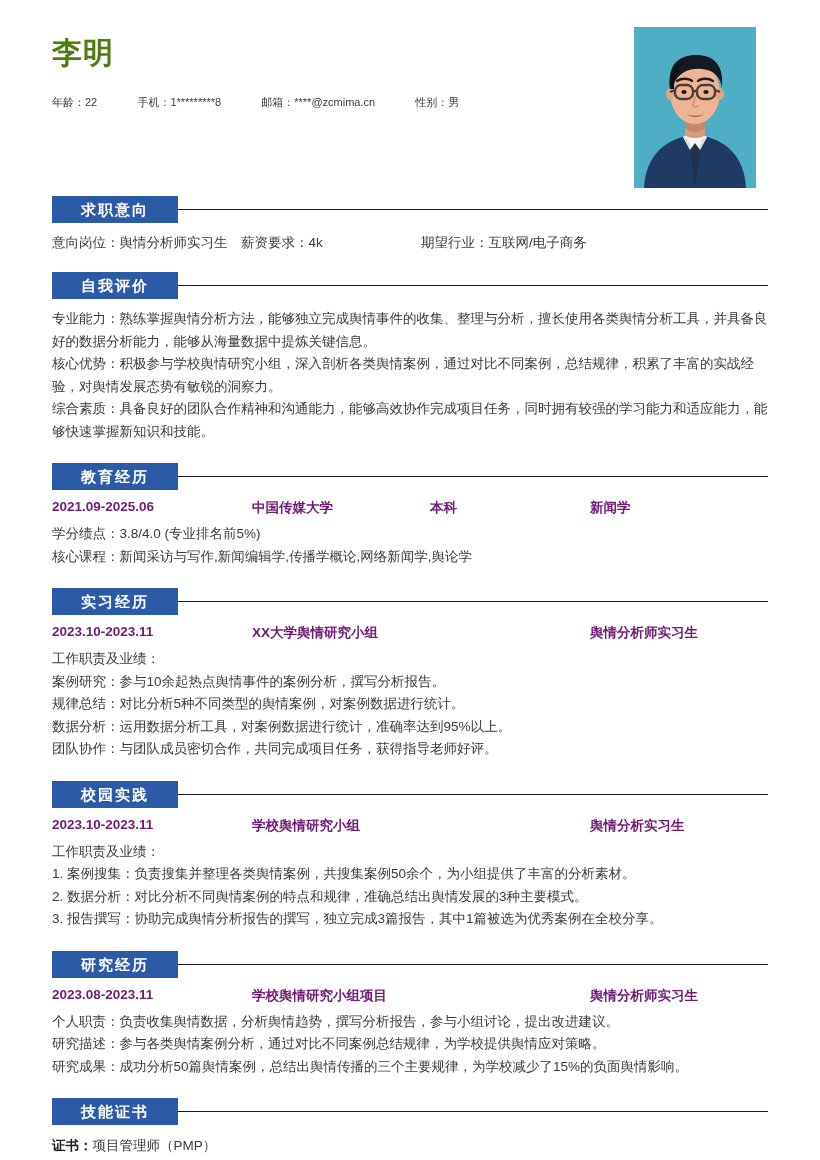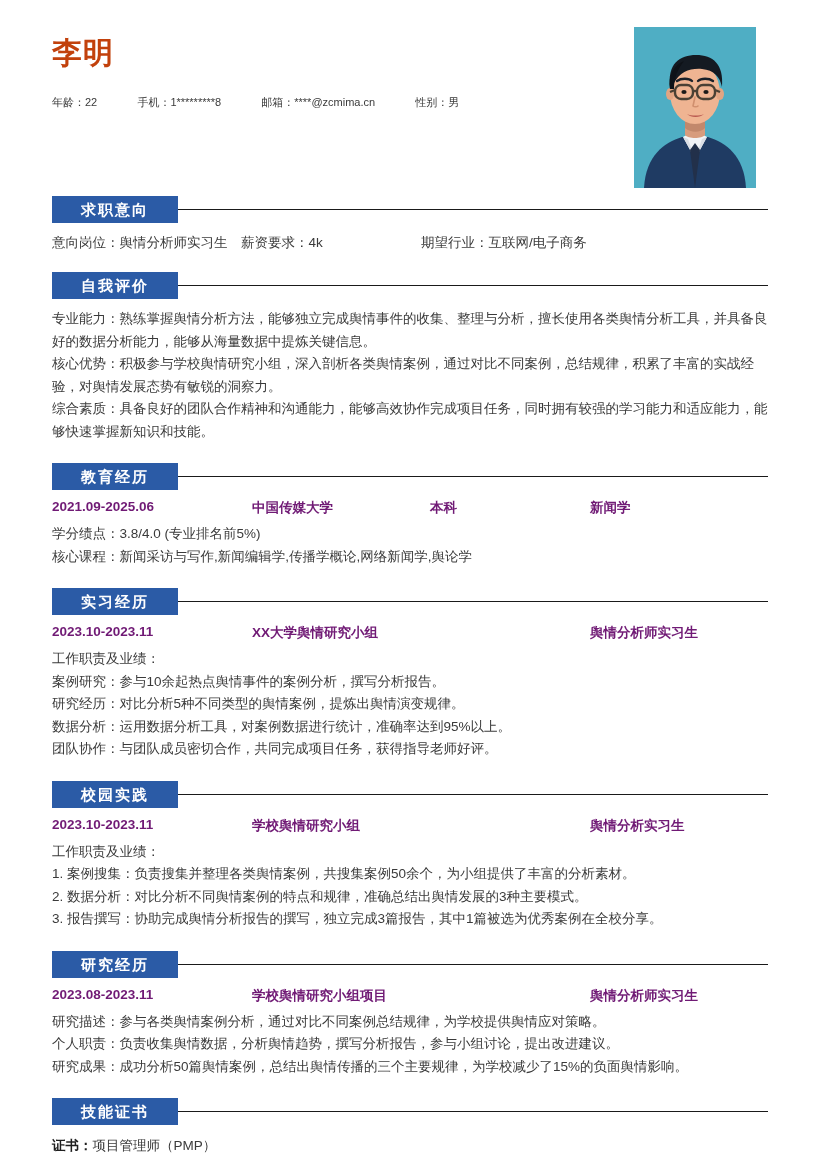--- a/index.html
+++ b/index.html
@@ -28,21 +28,21 @@
   .header {
     position: relative;
     height: 196px;
   }
   .name {
     position: absolute;
     left: 0;
     top: 38px;
     font-size: 30px;
     font-weight: bold;
-    color: #c2410c;
+    color: #4d7c0f;
     letter-spacing: 1px;
     line-height: 1;
   }
   .contact-line {
     position: absolute;
     left: 0;
     top: 92px;
     font-size: 11px;
     color: #3a3a3a;
     white-space: nowrap;
@@ -250,21 +250,21 @@
       <div class="sec-bar">实习经历</div>
     </div>
     <div class="entry-row">
       <span class="c col-date">2023.10-2023.11</span>
       <span class="c col-org">XX大学舆情研究小组</span>
       <span class="c col-role">舆情分析师实习生</span>
     </div>
     <div class="body-text">
       <p>工作职责及业绩：</p>
       <p>案例研究：参与10余起热点舆情事件的案例分析，撰写分析报告。</p>
-      <p>研究经历：对比分析5种不同类型的舆情案例，提炼出舆情演变规律。</p>
+      <p>规律总结：对比分析5种不同类型的舆情案例，对案例数据进行统计。</p>
       <p>数据分析：运用数据分析工具，对案例数据进行统计，准确率达到95%以上。</p>
       <p>团队协作：与团队成员密切合作，共同完成项目任务，获得指导老师好评。</p>
     </div>
   </div>
 
   <div class="sec-gap-md"></div>
 
   <div class="section">
     <div class="sec-head">
       <div class="sec-rule"></div>
@@ -289,22 +289,22 @@
     <div class="sec-head">
       <div class="sec-rule"></div>
       <div class="sec-bar">研究经历</div>
     </div>
     <div class="entry-row">
       <span class="c col-date">2023.08-2023.11</span>
       <span class="c col-org">学校舆情研究小组项目</span>
       <span class="c col-role">舆情分析师实习生</span>
     </div>
     <div class="body-text">
+      <p>个人职责：负责收集舆情数据，分析舆情趋势，撰写分析报告，参与小组讨论，提出改进建议。</p>
       <p>研究描述：参与各类舆情案例分析，通过对比不同案例总结规律，为学校提供舆情应对策略。</p>
-      <p>个人职责：负责收集舆情数据，分析舆情趋势，撰写分析报告，参与小组讨论，提出改进建议。</p>
       <p>研究成果：成功分析50篇舆情案例，总结出舆情传播的三个主要规律，为学校减少了15%的负面舆情影响。</p>
     </div>
   </div>
 
   <div class="sec-gap-md"></div>
 
   <div class="section">
     <div class="sec-head">
       <div class="sec-rule"></div>
       <div class="sec-bar">技能证书</div>

